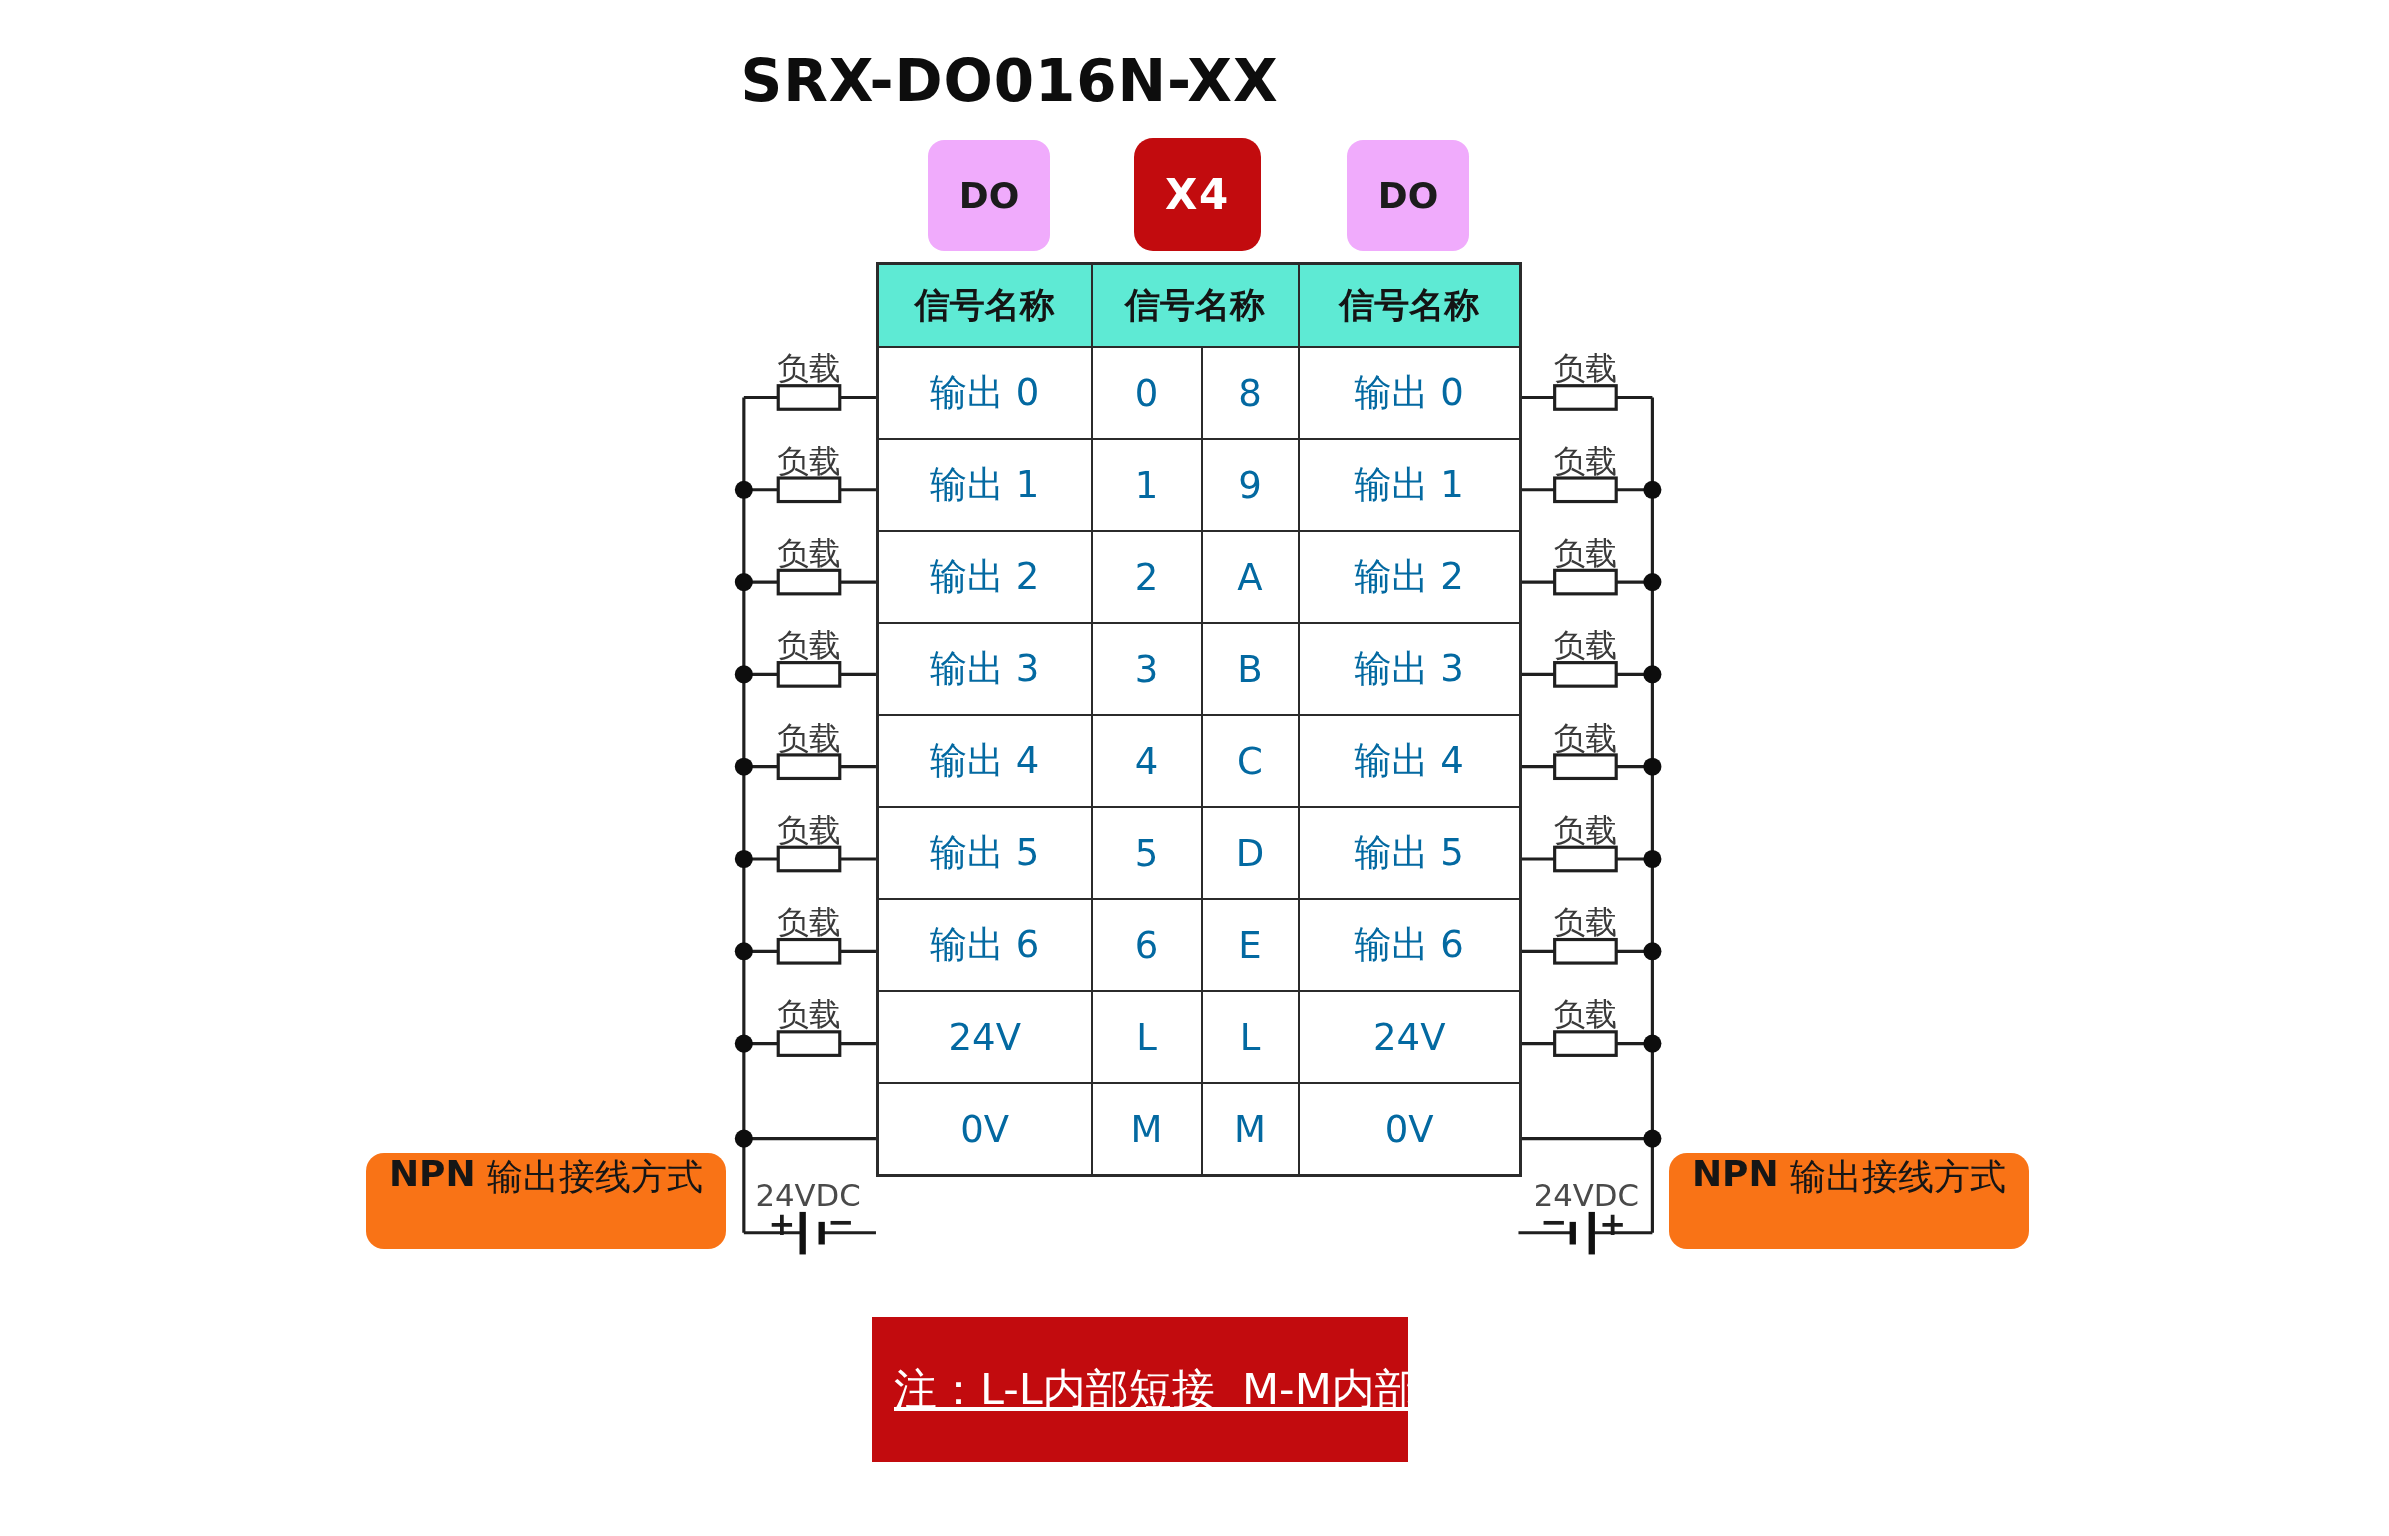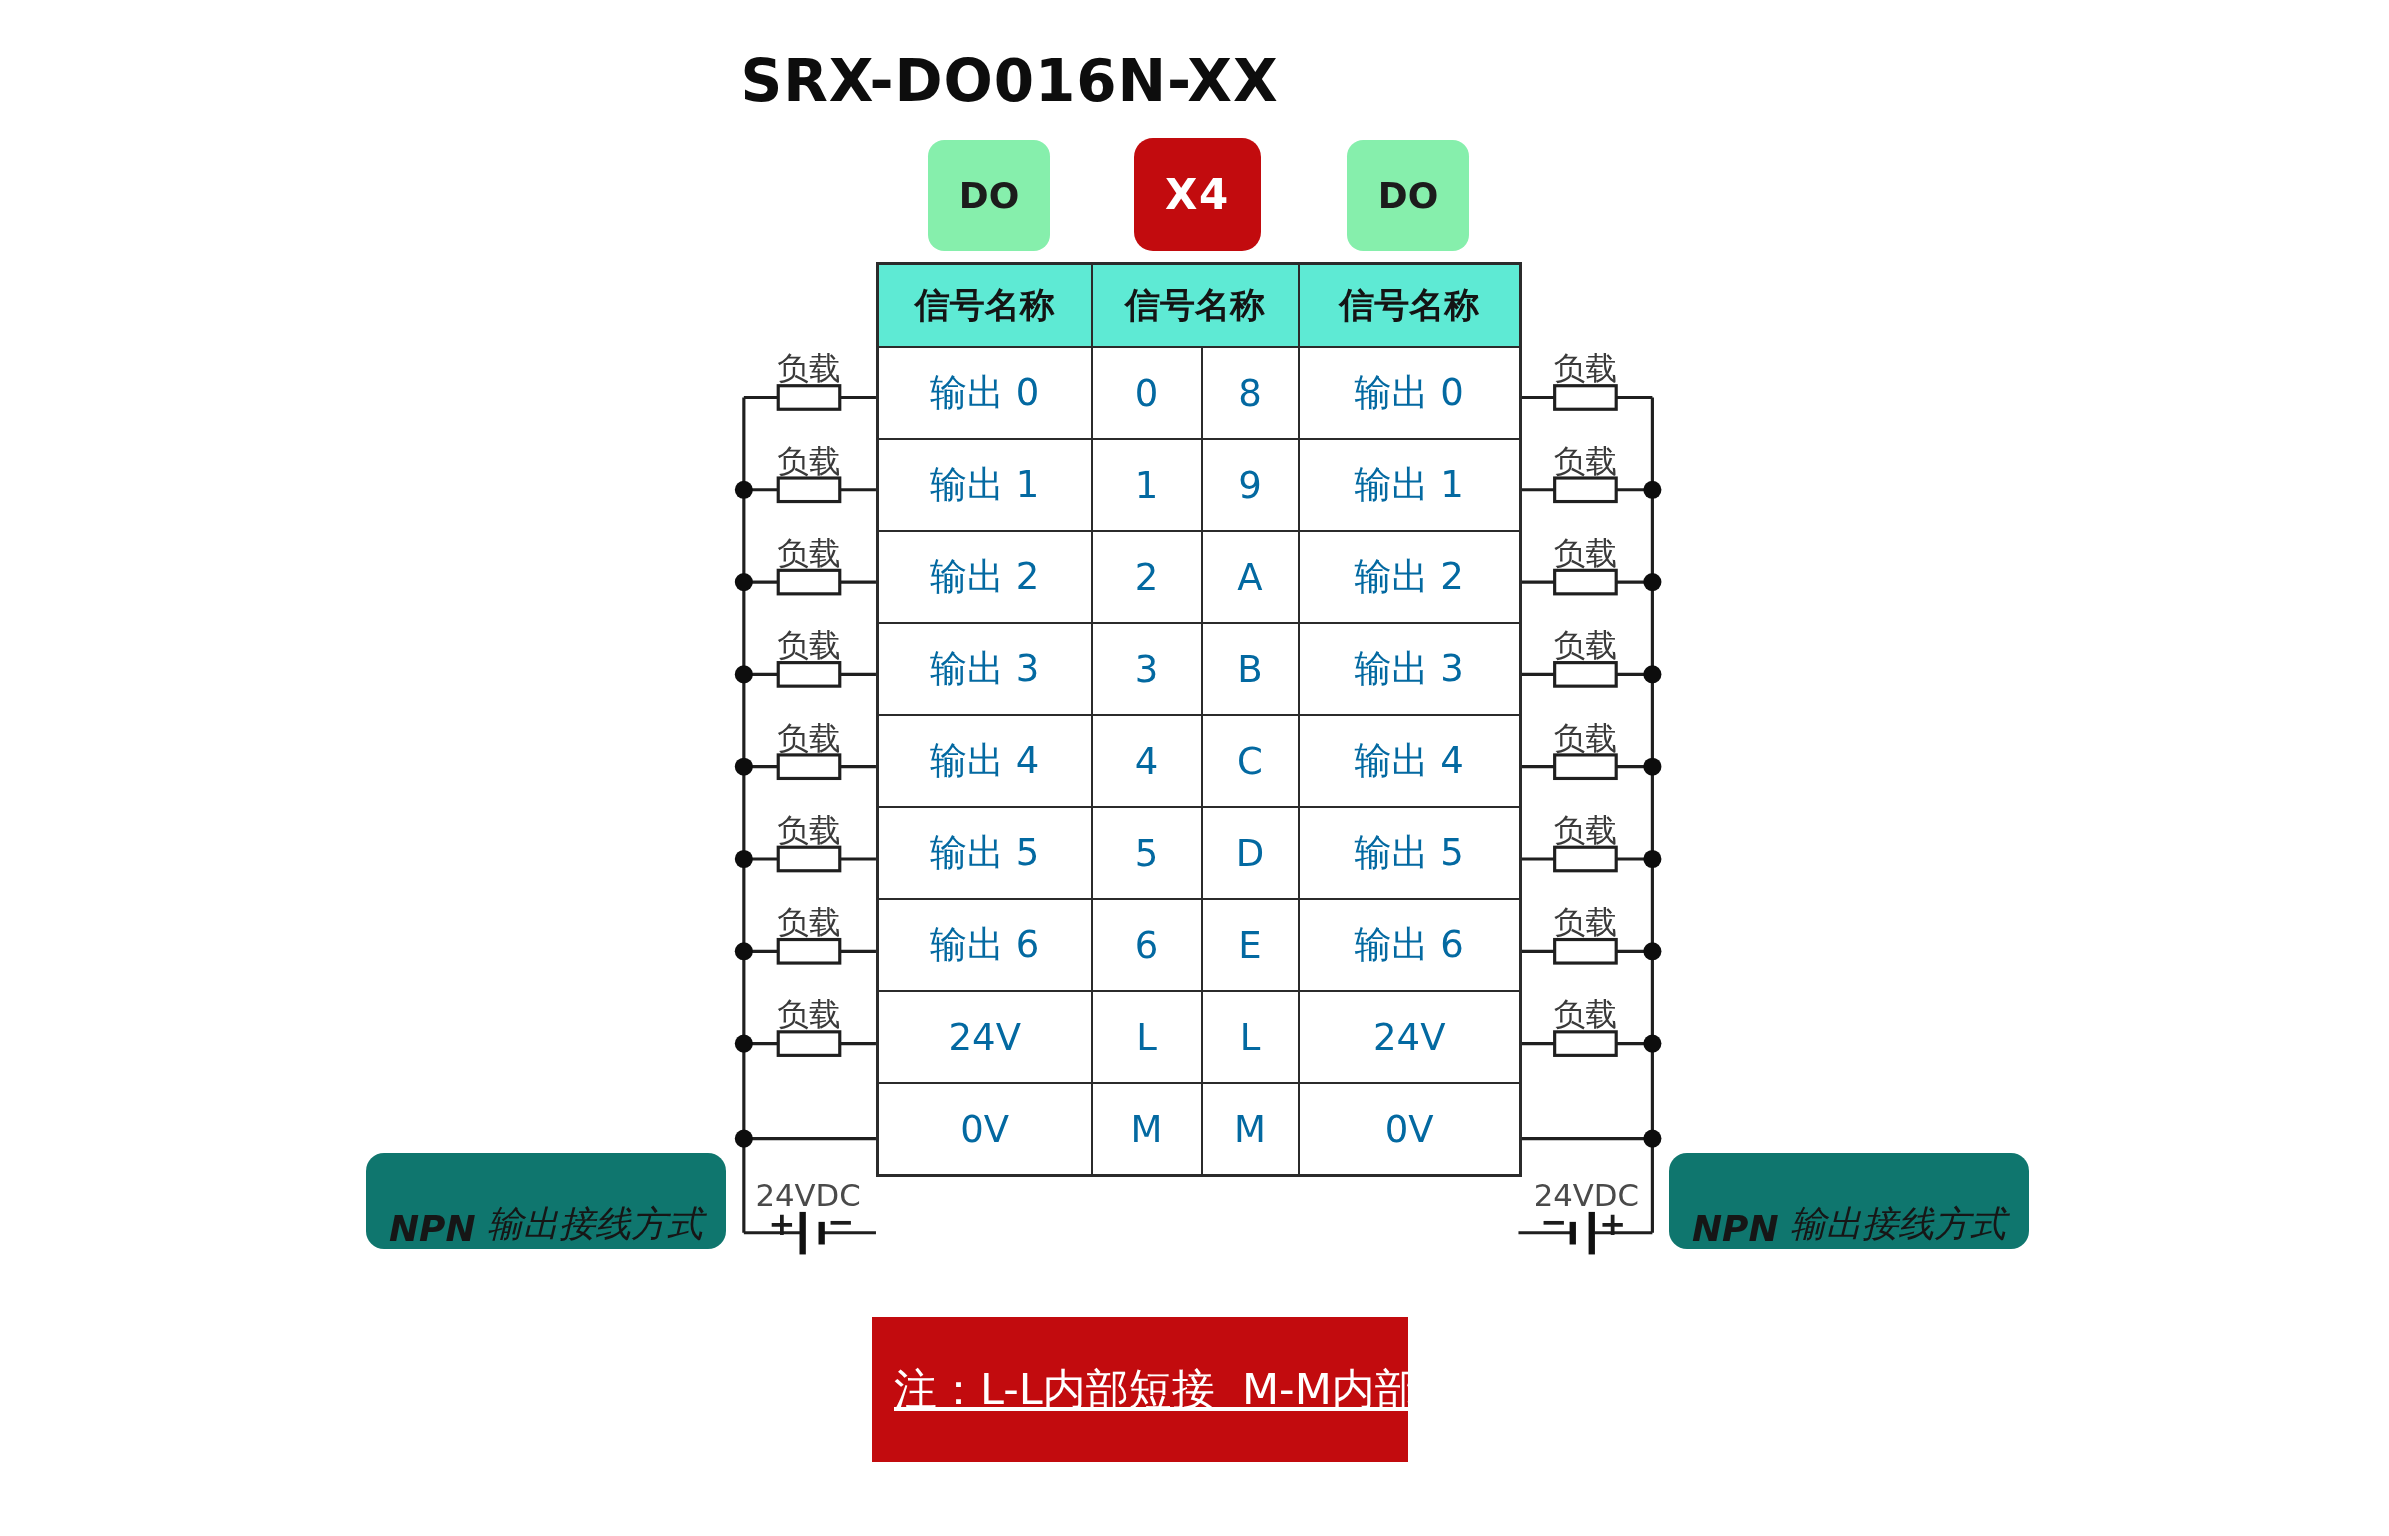--- a/index.html
+++ b/index.html
@@ -12,21 +12,21 @@
   
   #title{
     left:0;top:47px;width:1997px;text-align:center;text-indent:22px;
     font-size:58px;font-weight:800;color:#0d0d0d;letter-spacing:0.9px;
   }
   
   .badge{
     display:flex;align-items:center;justify-content:center;
     font-weight:800;box-sizing:border-box;
   }
-  .badge.gray{background:#86efac;color:#1c1c1c;border-radius:16.3px;font-size:36px;}
+  .badge.gray{background:#f0abfc;color:#1c1c1c;border-radius:16.3px;font-size:36px;}
   .badge.red{color:#ffffff;border-radius:19px;font-size:42px;letter-spacing:1.8px;}
   #badge-do-left {left:928px;top:140px;width:122px;height:111px;}
   #badge-x4     {left:1134px;top:138px;width:127px;height:113px;}
   #badge-do-right{left:1347px;top:140px;width:122px;height:111px;}
   
   #sigtable{
     left:876px;top:262px;border-collapse:collapse;table-layout:fixed;
     background:#ffffff;border:3.6px solid #2b2b2b;
   }
   #sigtable th,#sigtable td{
@@ -39,22 +39,22 @@
   #wiring{left:0;top:0;}
   .w{stroke:#1f1f1f;stroke-width:3.5;fill:none;}
   .bar{stroke:#111111;stroke-width:7;fill:none;}
   .ld{fill:#ffffff;stroke:#1f1f1f;stroke-width:3.5;}
   .dot{fill:#0d0d0d;stroke:none;}
   .lbl{font-size:35px;fill:#3a3a3a;text-anchor:middle;}
   .vdc{font-size:34px;fill:#4a4a4a;text-anchor:middle;}
   .sign{font-size:36px;font-weight:700;fill:#1c1c1c;text-anchor:middle;}
   
   .npnbox{
-    background:#0f766e;border-radius:18px;display:flex;align-items:flex-end;justify-content:center;
-    font-size:36px;color:#161616;white-space:pre;font-style:italic;
+    background:#f97316;border-radius:18px;display:flex;align-items:flex-start;justify-content:center;
+    font-size:36px;color:#161616;white-space:pre;
   }
   .npnbox b{font-weight:800;}
   #npn-left {left:366px;top:1153px;width:360px;height:96px;}
   #npn-right{left:1669px;top:1153px;width:360px;height:96px;}
   
   #note{
     left:872px;top:1317px;width:536px;height:145px;box-sizing:border-box;
     color:#ffffff;font-size:43px;display:flex;align-items:center;padding-left:22px;
     white-space:pre;
     text-decoration:underline;

